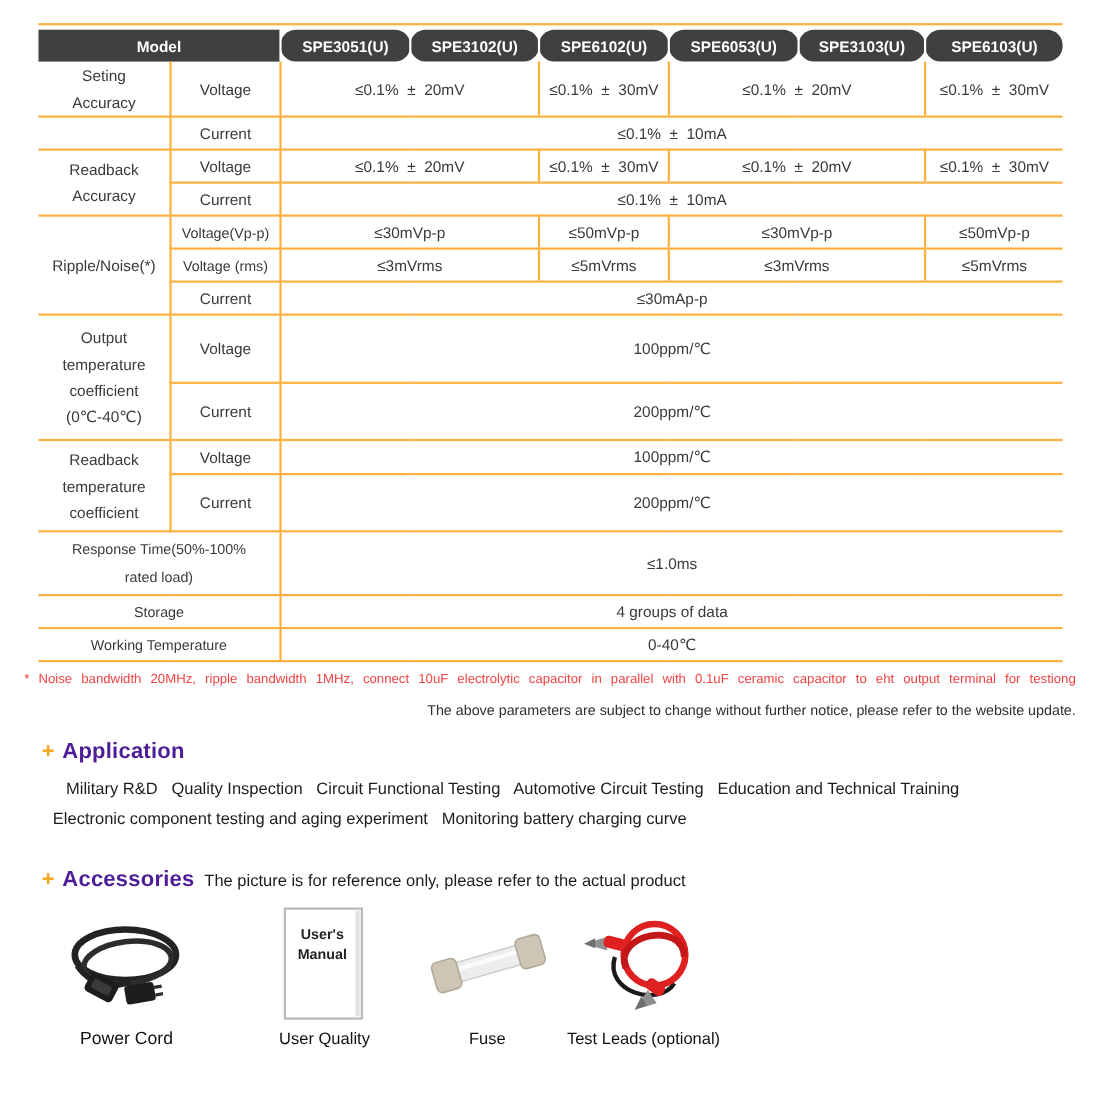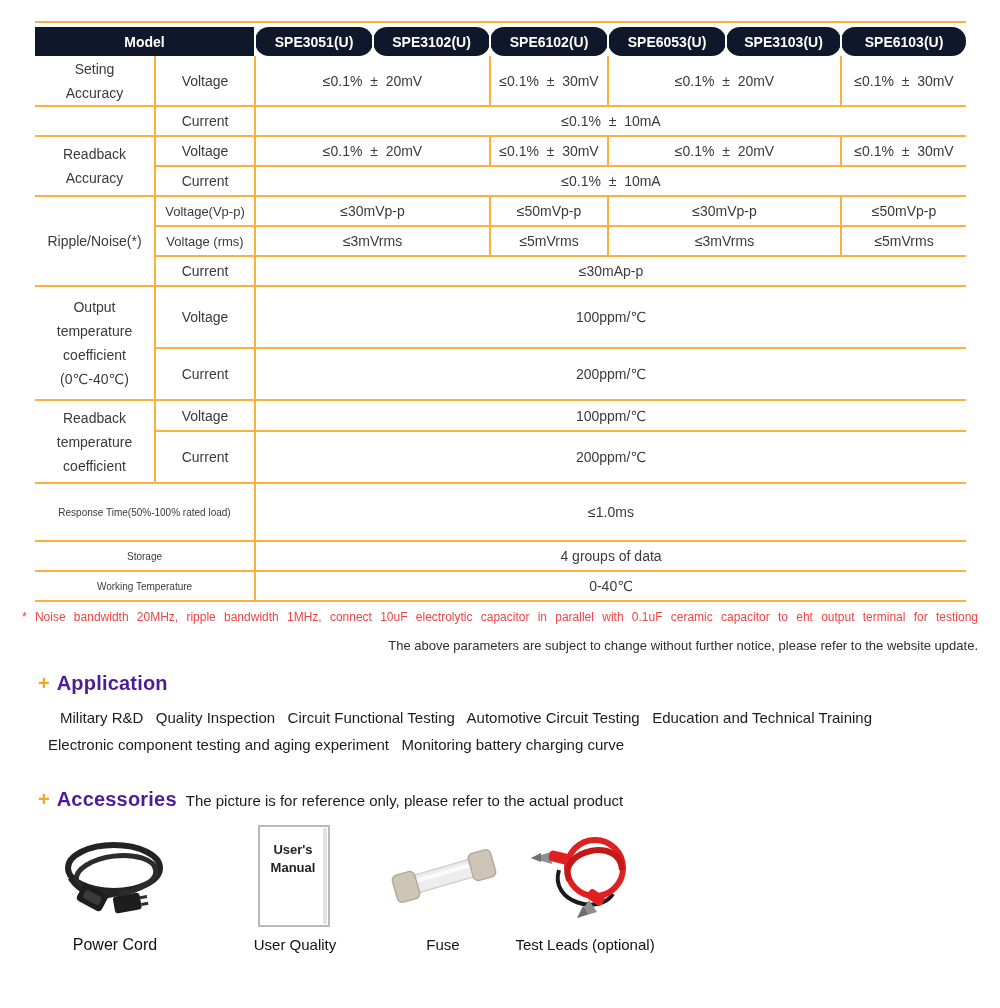--- a/index.html
+++ b/index.html
@@ -5,28 +5,28 @@
   * { margin:0; padding:0; box-sizing:border-box; }
   html,body { width:1000px; height:1008px; background:#fff; overflow:hidden;
     font-family:"Liberation Sans","DejaVu Sans",sans-serif; color:#3a3a3a; }
   .abs { position:absolute; }
 
   
   .top-rule { left:35px; top:21px; width:931px; height:2px; background:#fbb040; }
   table.spec { position:absolute; left:35px; top:27px; width:931px;
     border-collapse:collapse; table-layout:fixed; }
   table.spec td, table.spec th { vertical-align:middle; text-align:center; }
-  th.hd { background:#0f172a; color:#fff; font-size:14px; font-weight:bold; }
+  th.hd { background:#404040; color:#fff; font-size:14px; font-weight:bold; }
   th.hd + th.hd { border-left:2px solid #fff;border-radius:14px; }
   td { font-size:14px; }
   .lbl  { font-size:14px; padding:0 10px; line-height:24px; }
   .sub  { font-size:14px; }
   .sub.small { font-size:13px; }
   .val  { font-size:14px; white-space:pre; }
-  .lbl2 { font-size:10px; line-height:25px; }
+  .lbl2 { font-size:13px; line-height:25px; }
   .lbl2 .narrow { max-width:175px; margin:0 auto; }
   .br { border-right:2px solid #fbb040; }
   .bl { border-left:2px solid #fbb040;margin-left:11px; }
   .hb { border-bottom:2px solid #fbb040; }
 
   
   .footnote { left:22px; top:610px; width:956px; font-size:12px; color:#ef4444;
     text-align:justify; text-align-last:justify; white-space:nowrap; }
   .disclaimer { left:22px; top:638px; width:956px; font-size:13px; color:#2e2e2e; text-align:right; }
 

